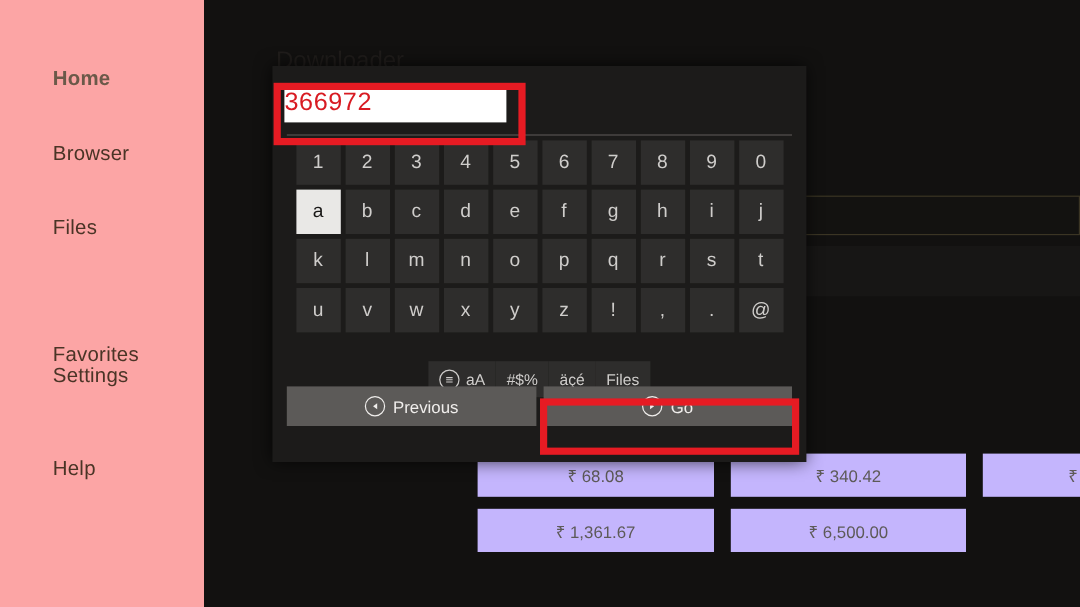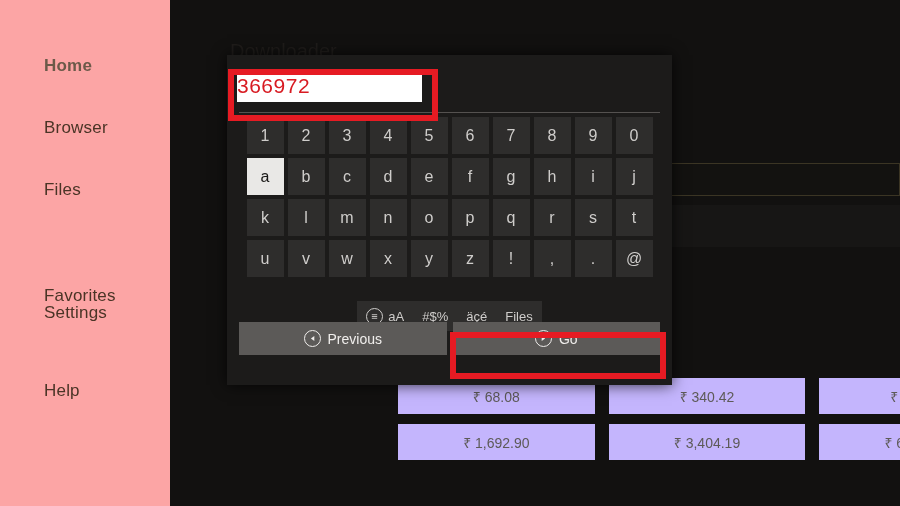--- a/index.html
+++ b/index.html
@@ -254,24 +254,21 @@
         <div class="donate-btn">
           <span>₹ 68.08</span>
         </div>
         <div class="donate-btn">
           <span>₹ 340.42</span>
         </div>
         <div class="donate-btn">
           <span>₹ 680.84</span>
         </div>
         <div class="donate-btn">
-          <span>₹ 1,692.90</span>
-        </div>
-        <div class="donate-btn">
-          <span>₹ 3,404.19</span>
+          <span>₹ 1,361.67</span>
         </div>
         <div class="donate-btn">
           <span>₹ 6,500.00</span>
         </div>
       </div>
   </div>
 
   <div id="sidebar">
       <div class="nav-item active" style="top: 56px;"><span>Home</span></div>
       <div class="nav-item dim" style="top: 118px;"><span>Browser</span></div>

